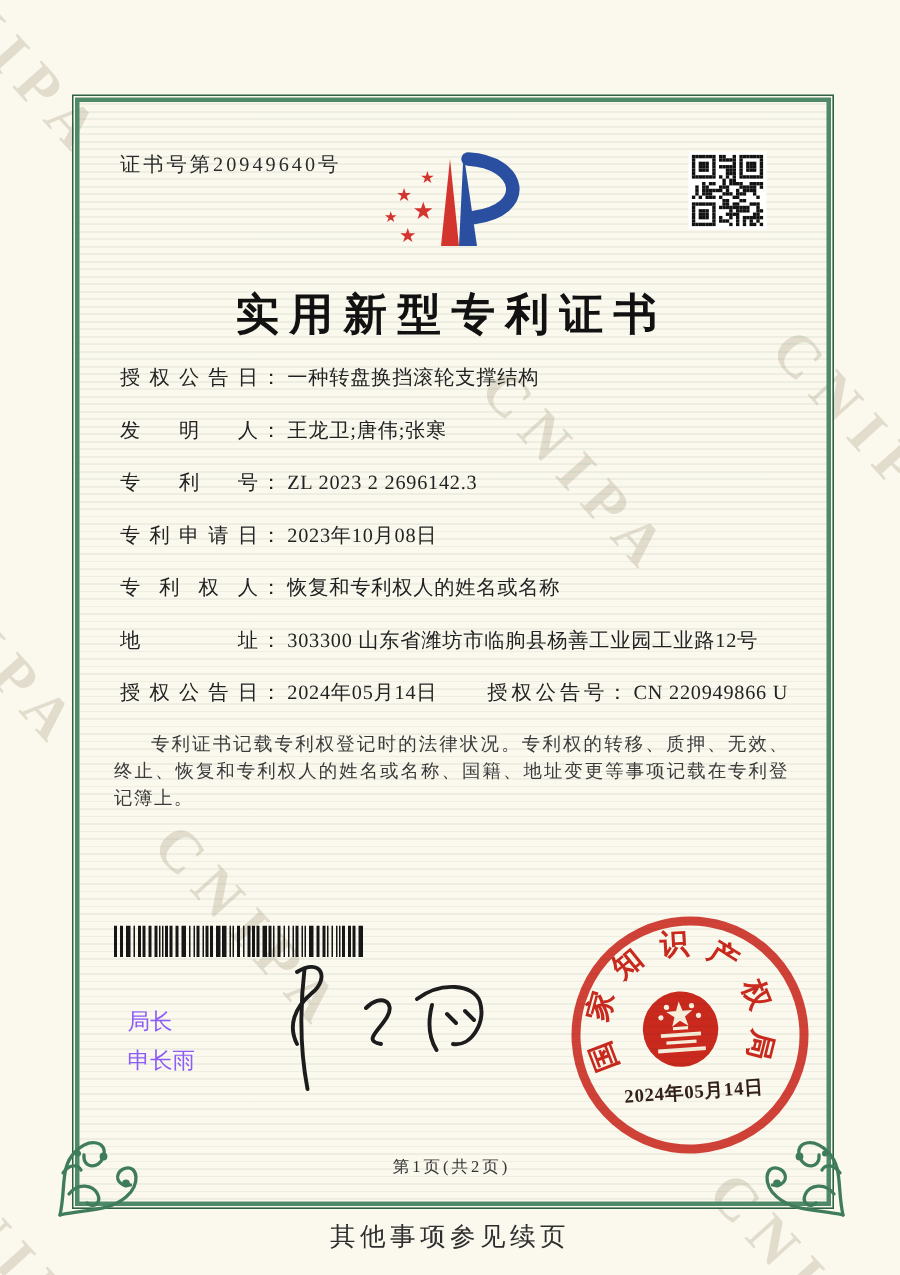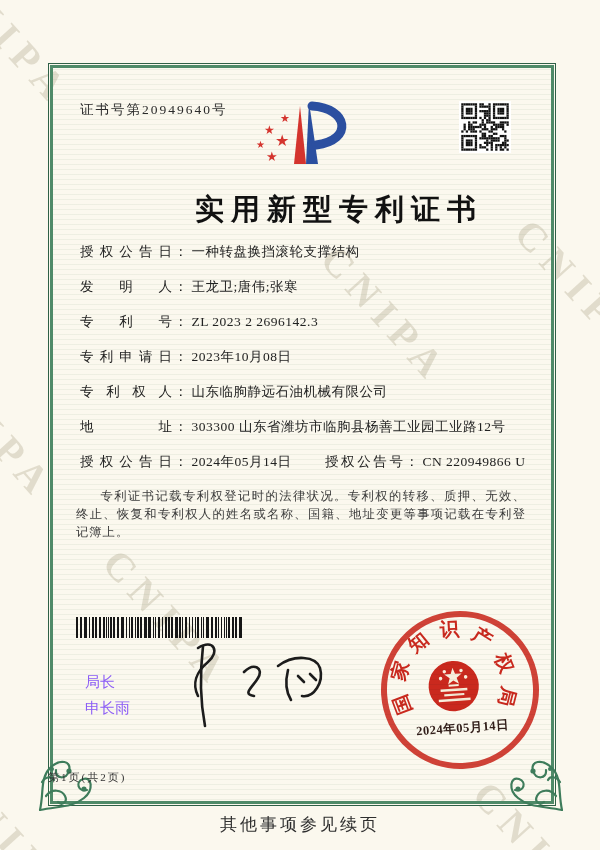--- a/index.html
+++ b/index.html
@@ -9,38 +9,38 @@
       font-weight:bold;font-size:40px;letter-spacing:9px;color:rgba(173,163,136,0.33);
       transform-origin:left top;transform:rotate(48deg);white-space:nowrap;z-index:1;pointer-events:none;}
   .frame{position:absolute;left:48px;top:63px;width:506px;height:741px;z-index:2;
          border:1.5px solid #2f6046;box-shadow:inset 0 0 0 1px #fbf8ee, inset 0 0 0 4px #4f8a68;
          background:repeating-linear-gradient(0deg, rgba(120,155,120,0.10) 0px, rgba(120,155,120,0.10) 1px, transparent 1px, transparent 5px);}
   .abs{position:absolute;}
   .cert-no{left:80px;top:101px;font-size:13.5px;letter-spacing:2px;color:#2b2b2b;z-index:3;}
   .logo{left:250px;top:98px;width:110px;height:74px;z-index:3;}
   .qr{left:459px;top:101px;width:52px;height:52px;z-index:3;background:#fff;}
   .title{left:48px;top:190px;width:506px;text-align:center;font-size:29px;font-weight:bold;
-         letter-spacing:7px;color:#111;z-index:3;padding-left:38px;}
+         letter-spacing:7px;color:#111;z-index:3;}
   .fieldrow{left:80px;width:450px;font-size:13.5px;color:#222;z-index:3;white-space:nowrap;}
   .flabel{display:inline-block;width:92px;text-align:justify;text-align-last:justify;letter-spacing:0;}
   .fcolon{display:inline-block;margin:0 4px 0 2px;}
   .fvalue{letter-spacing:0.5px;}
   .body-text{left:76px;top:487px;width:450px;font-size:12.3px;line-height:18px;color:#3a3a3a;
              text-align:justify;z-index:3;}
   .body-text p{margin:0 0 7px 0;text-indent:2em;letter-spacing:1px;}
   .barcode{left:76px;top:617px;width:168px;height:21px;z-index:3;}
   .signer{left:85px;top:669px;font-family:"Liberation Sans","DejaVu Sans",sans-serif;
           font-size:15px;color:#8b5cf6;line-height:26px;z-index:3;}
   .signature{left:158px;top:638px;width:180px;height:95px;z-index:3;}
   .seal{left:381px;top:611px;width:146px;height:146px;border-radius:50%;
         border:6px solid rgba(206,42,32,0.88);z-index:4;transform:rotate(-4deg);
         mix-blend-mode:multiply;}
   .seal-date{position:absolute;left:0;top:103px;width:100%;text-align:center;
              font-size:12.5px;font-weight:bold;color:#33201c;letter-spacing:0.5px;}
-  .page-no{left:48px;top:770px;width:506px;text-align:left;font-size:11px;color:#333;
+  .page-no{left:48px;top:770px;width:506px;text-align:center;font-size:11px;color:#333;
            letter-spacing:2px;z-index:3;}
   .continuation{left:0;top:813px;width:600px;text-align:center;font-size:17px;color:#2e2e2e;
                 letter-spacing:3px;z-index:3;}
   .flourish{width:88px;height:88px;z-index:3;}
   .fl-left{left:32px;top:728px;}
   .fl-right{left:482px;top:728px;transform:scaleX(-1);}
 </style>
 </head>
 <body>
 
@@ -343,21 +343,21 @@
 <div class="abs fieldrow" style="top:278px">
   <span class="flabel">发明人</span><span class="fcolon">：</span><span class="fvalue">王龙卫;唐伟;张寒</span>
 </div>
 <div class="abs fieldrow" style="top:313px">
   <span class="flabel">专利号</span><span class="fcolon">：</span><span class="fvalue">ZL 2023 2 2696142.3</span>
 </div>
 <div class="abs fieldrow" style="top:348px">
   <span class="flabel">专利申请日</span><span class="fcolon">：</span><span class="fvalue">2023年10月08日</span>
 </div>
 <div class="abs fieldrow" style="top:383px">
-  <span class="flabel">专利权人</span><span class="fcolon">：</span><span class="fvalue">山东临朐静远石油机械有限公司</span>
+  <span class="flabel">专利权人</span><span class="fcolon">：</span><span class="fvalue">恢复和专利权人的姓名或名称</span>
 </div>
 <div class="abs fieldrow" style="top:418px">
   <span class="flabel">地址</span><span class="fcolon">：</span><span class="fvalue">303300 山东省潍坊市临朐县杨善工业园工业路12号</span>
 </div>
 <div class="abs fieldrow" style="top:453px">
   <span><span class="flabel">授权公告日</span><span class="fcolon">：</span><span class="fvalue">2024年05月14日</span></span>
   <span style="display:inline-block;margin-left:30px"><span class="flabel" style="width:78px">授权公告号</span><span class="fcolon">：</span><span class="fvalue">CN 220949866 U</span></span>
 </div>
 
 <div class="abs body-text">

